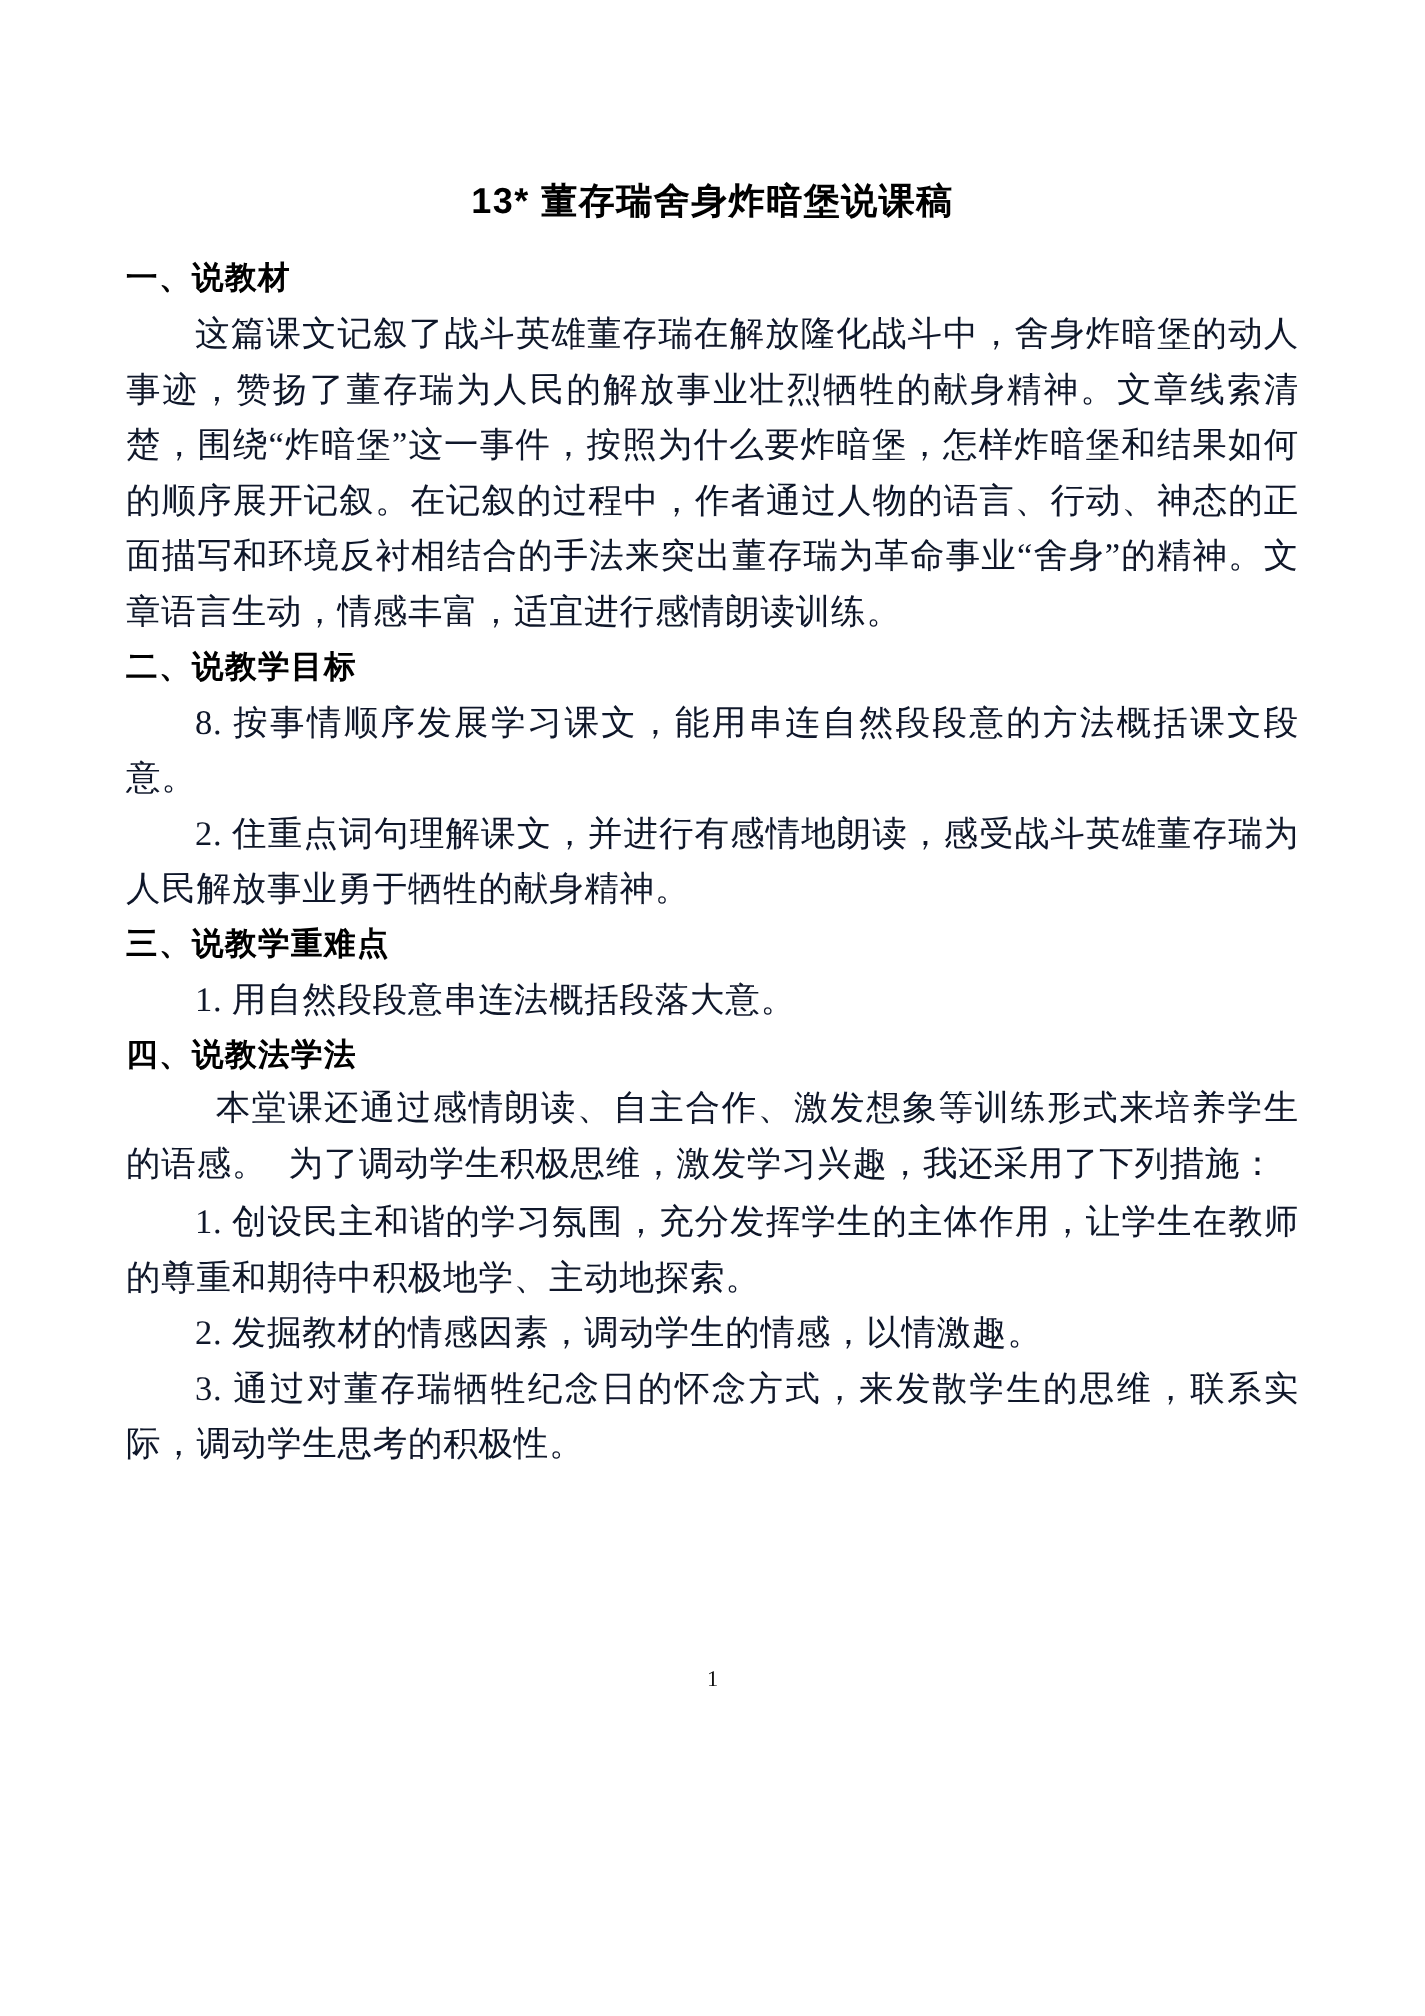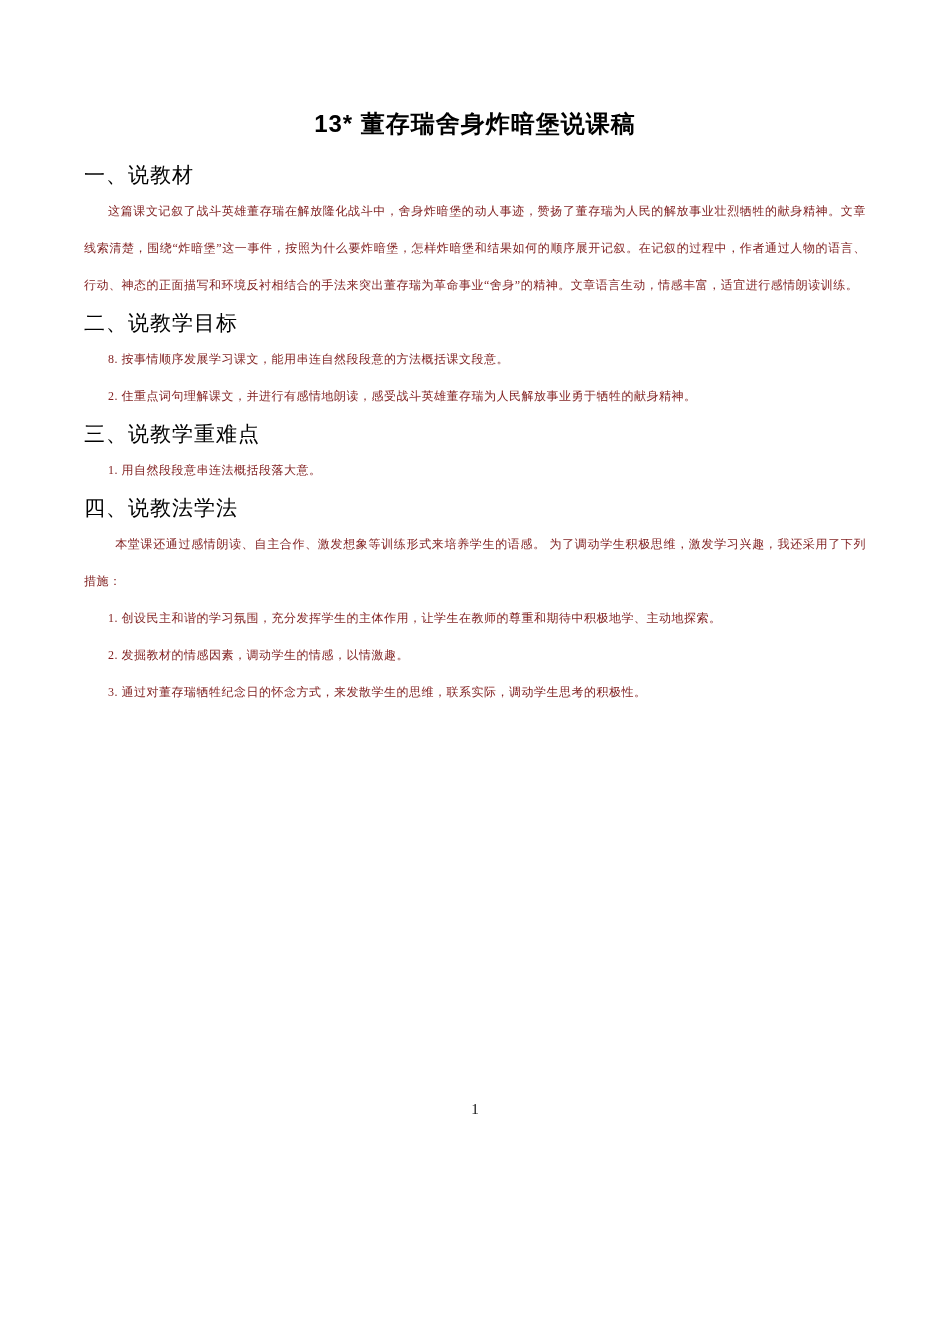--- a/index.html
+++ b/index.html
@@ -4,58 +4,59 @@
 <style>
   html, body {
     margin: 0;
     padding: 0;
     background: #ffffff;
   }
   .page {
     position: relative;
     width: 950px;
     height: 1188px;
-    margin: 0 auto;
+    margin: 11px auto;
     background: #ffffff;
     box-sizing: border-box;
     padding: 106px 84px 0 84px;
     color: #111111;
     overflow: hidden;
   }
   h1.doc-title {
     margin: 0 0 14px 0;
     text-align: center;
     font-family: "Liberation Sans", "DejaVu Sans", sans-serif;
     font-weight: 700;
     font-size: 24px;
     line-height: 36px;
     color: #000000;
     letter-spacing: 1px;
   }
   h2.sec-heading {
     margin: 0;
     font-family: "Liberation Sans", "DejaVu Sans", sans-serif;
-    font-weight: 400;
+    font-weight: 700;
     font-size: 21px;
     line-height: 37px;
     color: #000000;
     letter-spacing: 1px;
   }
   p.para {
     margin: 0;
     font-family: "Liberation Serif", "DejaVu Serif", serif;
-    font-size: 12px;
+    font-size: 23px;
     line-height: 37px;
     text-align: justify;
     text-indent: 2em;
-    color: #7f1d1d;
+    color: #0f172a;
     letter-spacing: 0.5px;
   }
   p.para.indent-wide {
     text-indent: 2.6em;
+    font-family: Liberation Mono, monospace;
   }
   .page-number {
     position: absolute;
     left: 0;
     right: 0;
     bottom: 70px;
     text-align: center;
     font-family: "Liberation Serif", "DejaVu Serif", serif;
     font-size: 15px;
     color: #111111;

